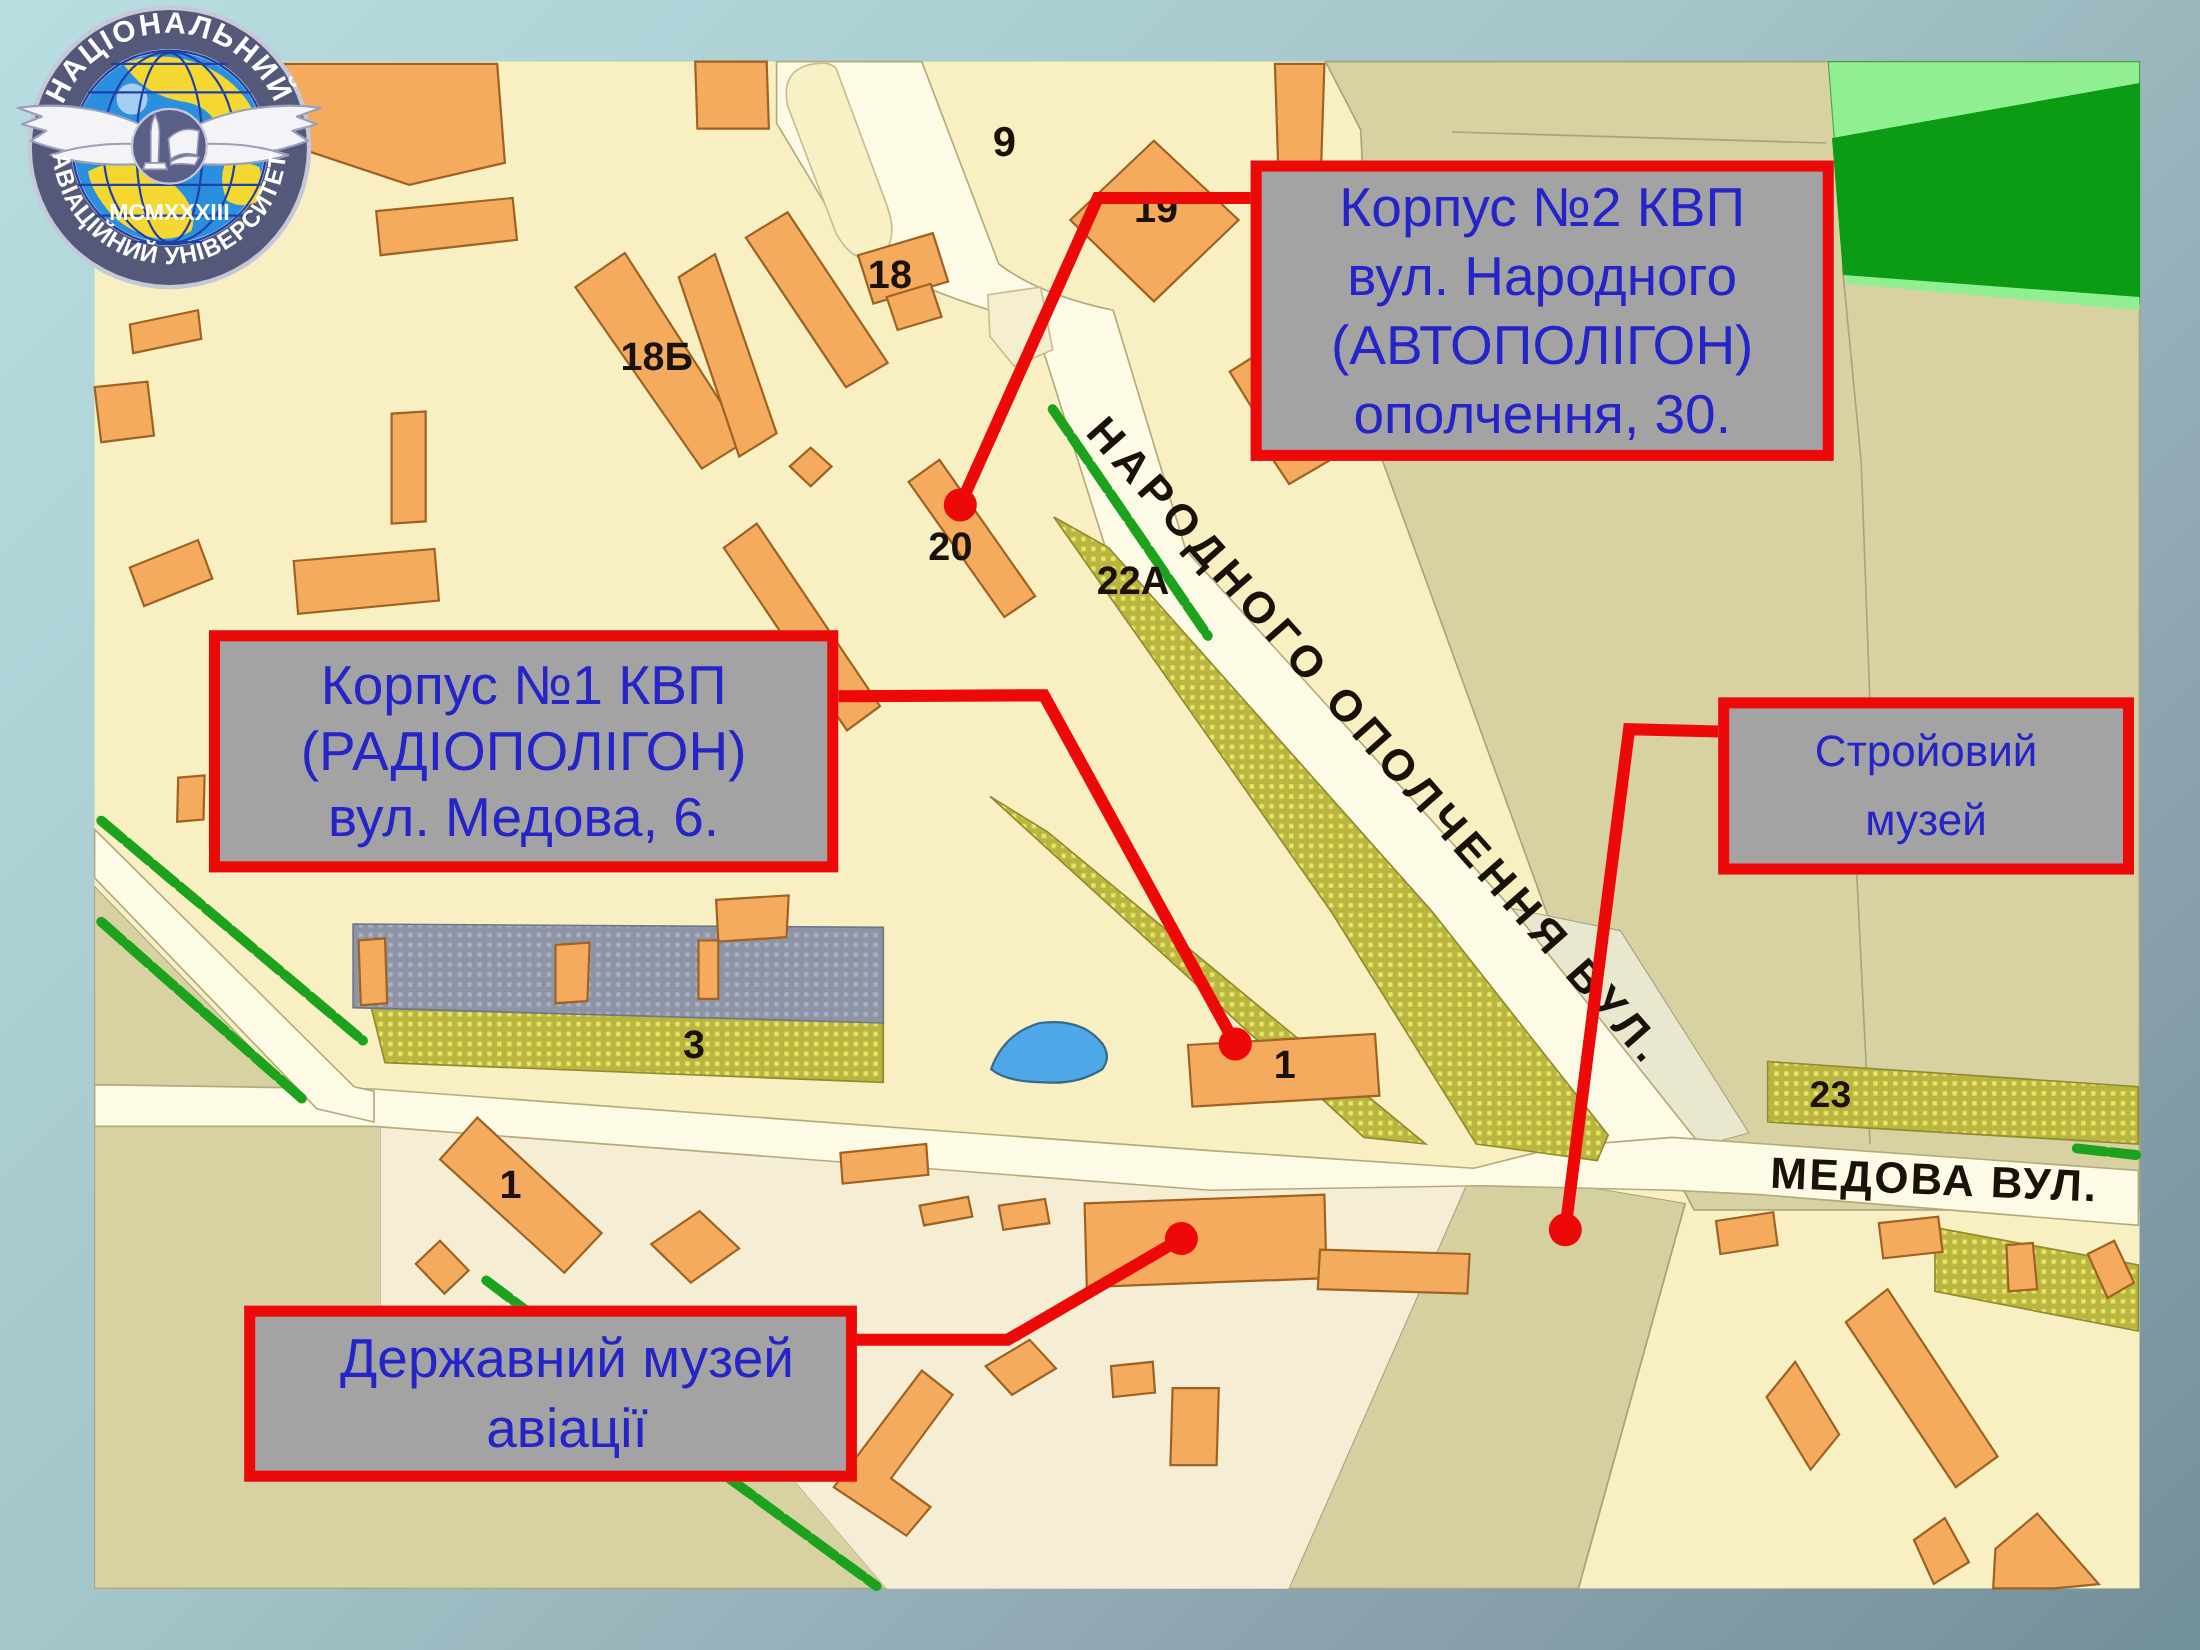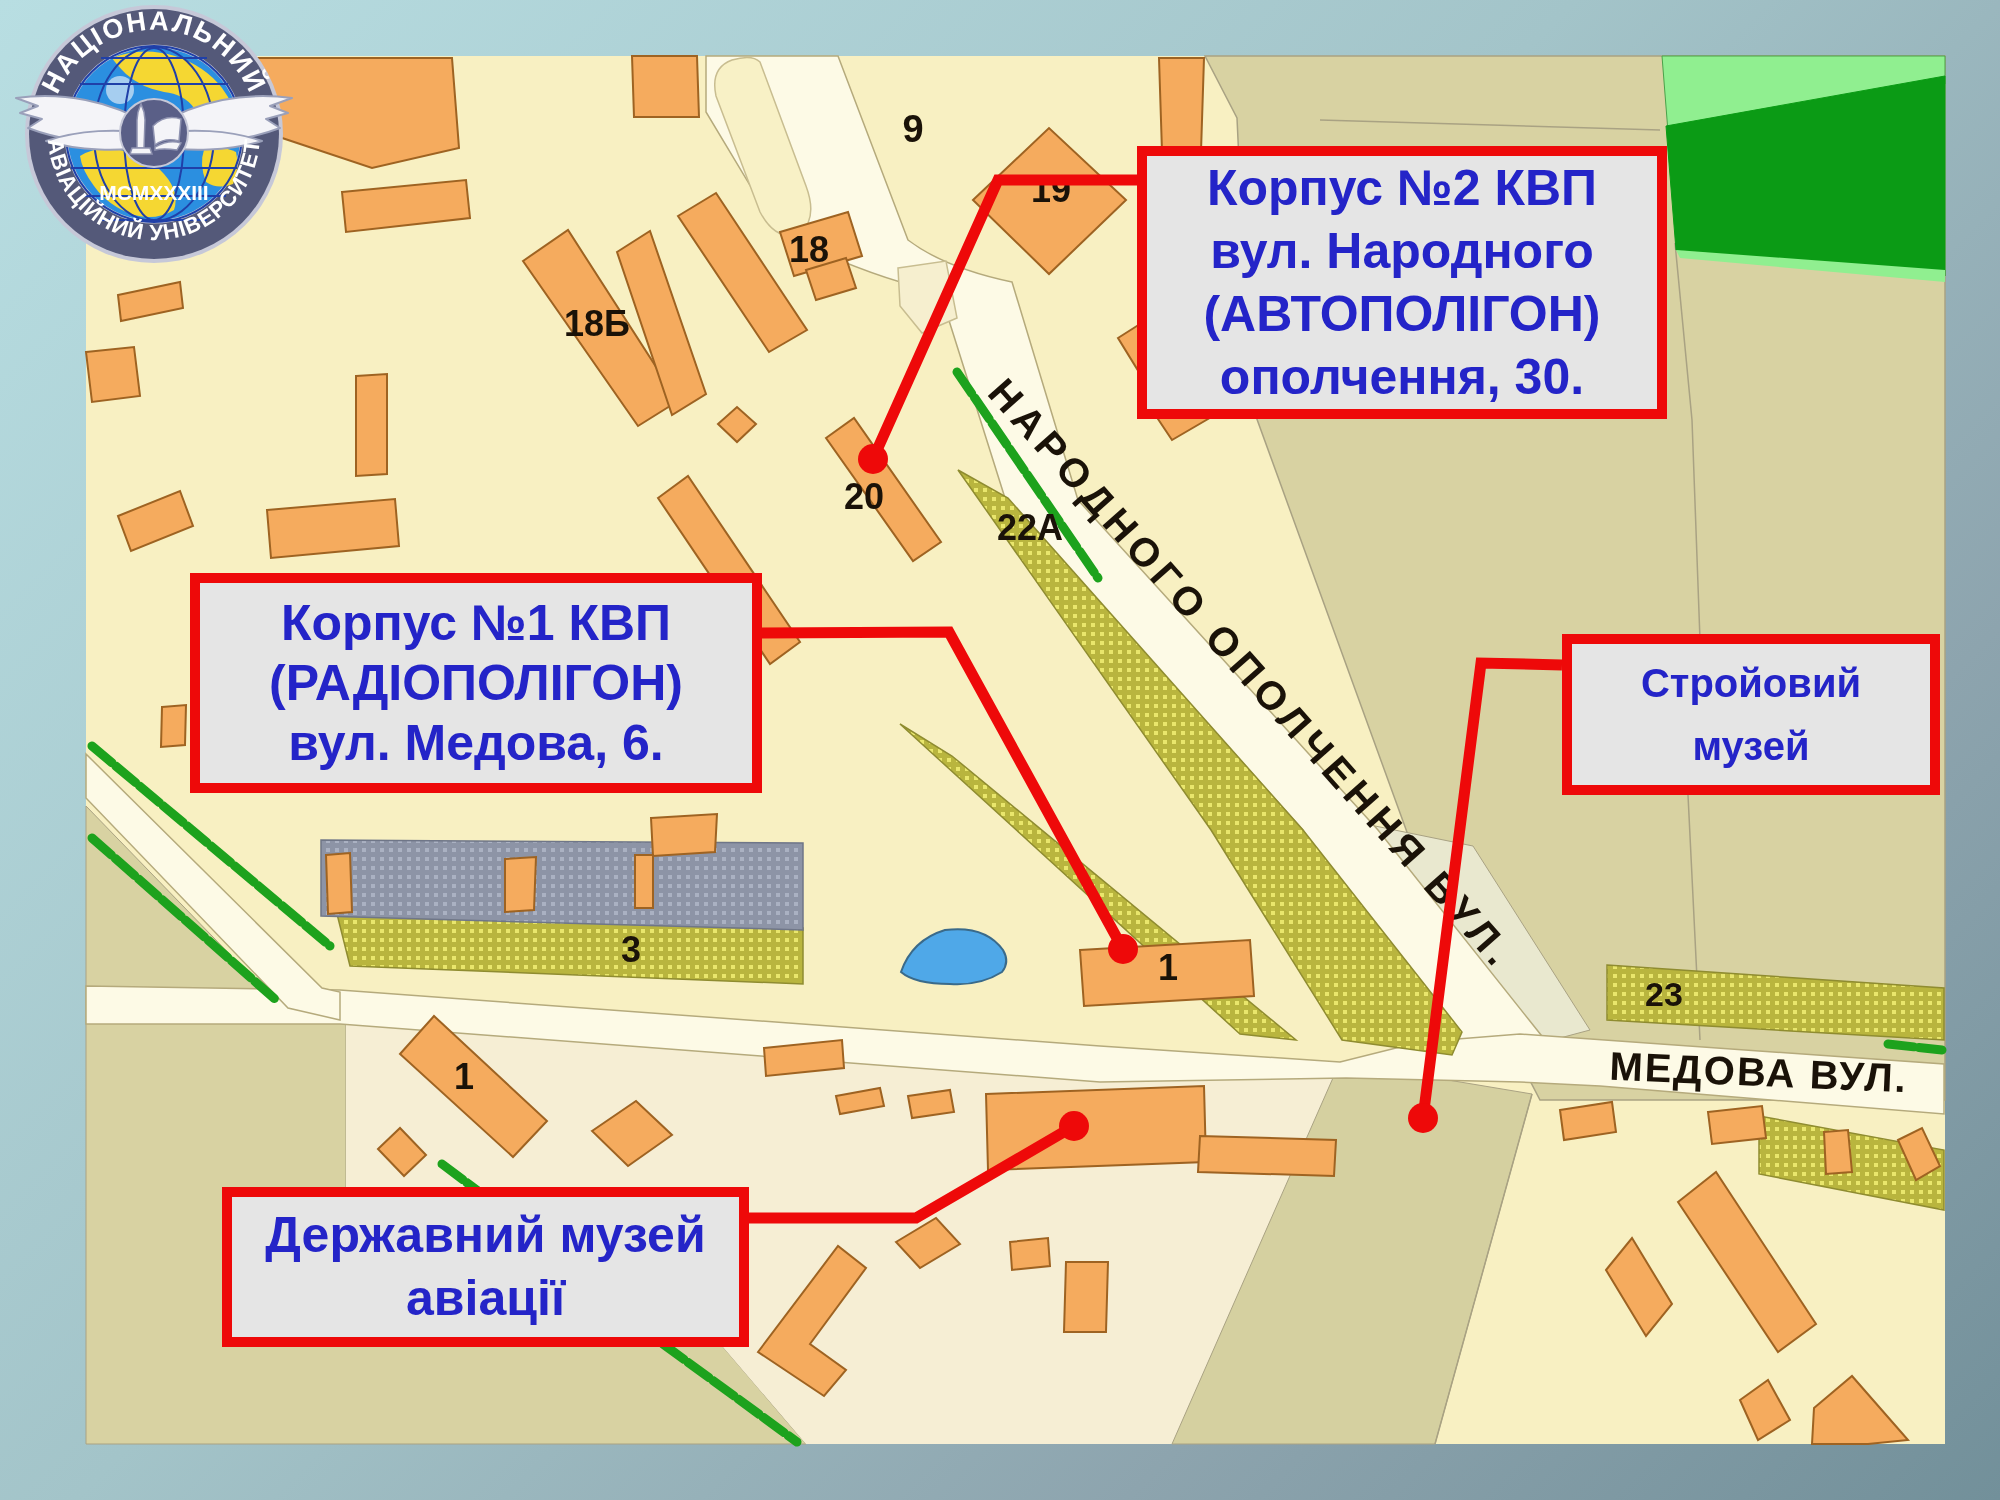--- a/index.html
+++ b/index.html
@@ -1,18 +1,18 @@
 <!DOCTYPE html>
 <html><head><meta charset="utf-8">
 <style>
 html,body{margin:0;padding:0;width:2000px;height:1500px;overflow:hidden;}
 body{background:linear-gradient(135deg,#b8dee2 0%,#a3c4c9 45%,#8da4ae 75%,#72909a 100%);
 font-family:"Liberation Sans", sans-serif;position:relative;}
-.box{position:absolute;background:#e5e5e5;border:10px solid #ee0909;color:#2424c8;
-font-weight:bold;text-align:center;display:flex;flex-direction:column;justify-content:center;}
+.box{position:absolute;background:#a3a3a3;border:10px solid #ee0909;color:#2424c8;
+font-weight:normal;text-align:center;display:flex;flex-direction:column;justify-content:center;}
 .box div{width:100%;}
 </style></head><body>
 <svg width="2000" height="1500" viewBox="0 0 2000 1500" style="position:absolute;left:0;top:0">
 <defs>
 <pattern id="ystrip" width="9" height="9" patternUnits="userSpaceOnUse">
   <rect width="9" height="9" fill="#b9b53e"></rect>
   <rect x="2" y="2" width="4" height="4" fill="#e9e66c"></rect>
 </pattern>
 <pattern id="gstrip" width="9" height="9" patternUnits="userSpaceOnUse">
   <rect width="9" height="9" fill="#8d94a6"></rect>
@@ -162,16 +162,16 @@
   </div>
 <div class="box" style="left:190px;top:573px;width:552px;height:200px;font-size:50px;line-height:60px;">
 <div>Корпус №1 КВП</div>
     <div>(РАДІОПОЛІГОН)</div>
     <div>вул. Медова, 6.</div>
   </div>
 <div class="box" style="left:1562px;top:634px;width:358px;height:141px;font-size:40px;line-height:63px;">
 <div>Стройовий</div>
     <div>музей</div>
   </div>
-<div class="box" style="left:222px;top:1187px;width:507px;height:140px;font-size:50px;line-height:63px;">
+<div class="box" style="left:222px;top:1187px;width:507px;height:140px;font-size:50px;line-height:63px;padding-left:30px;">
 <div>Державний музей</div>
     <div>авіації</div>
   </div>
 
 </body></html>

